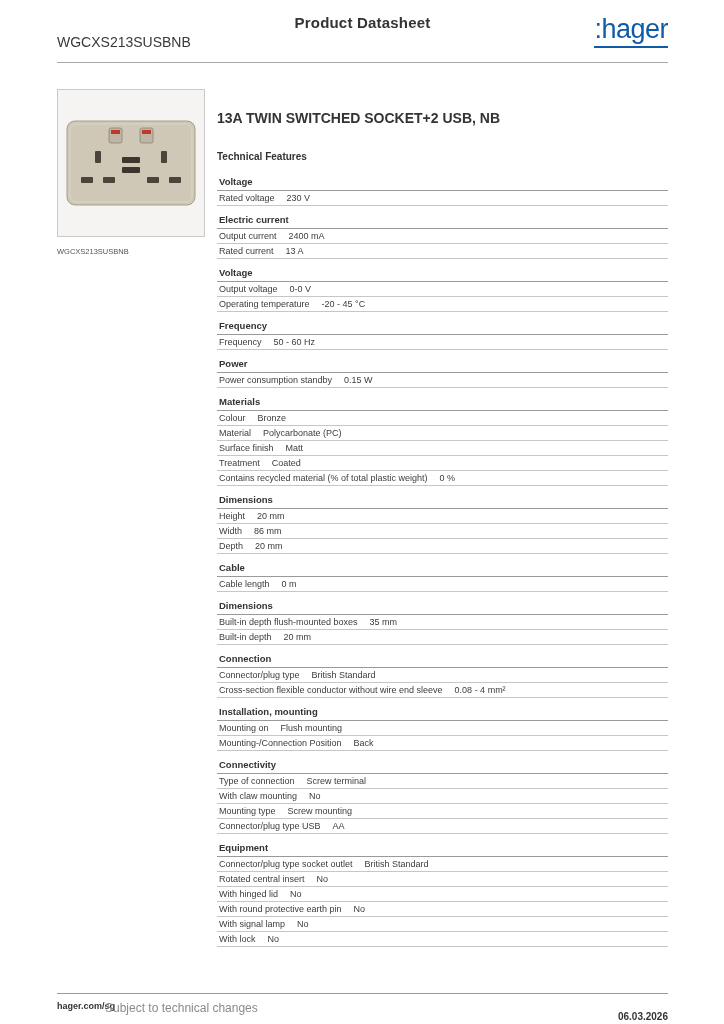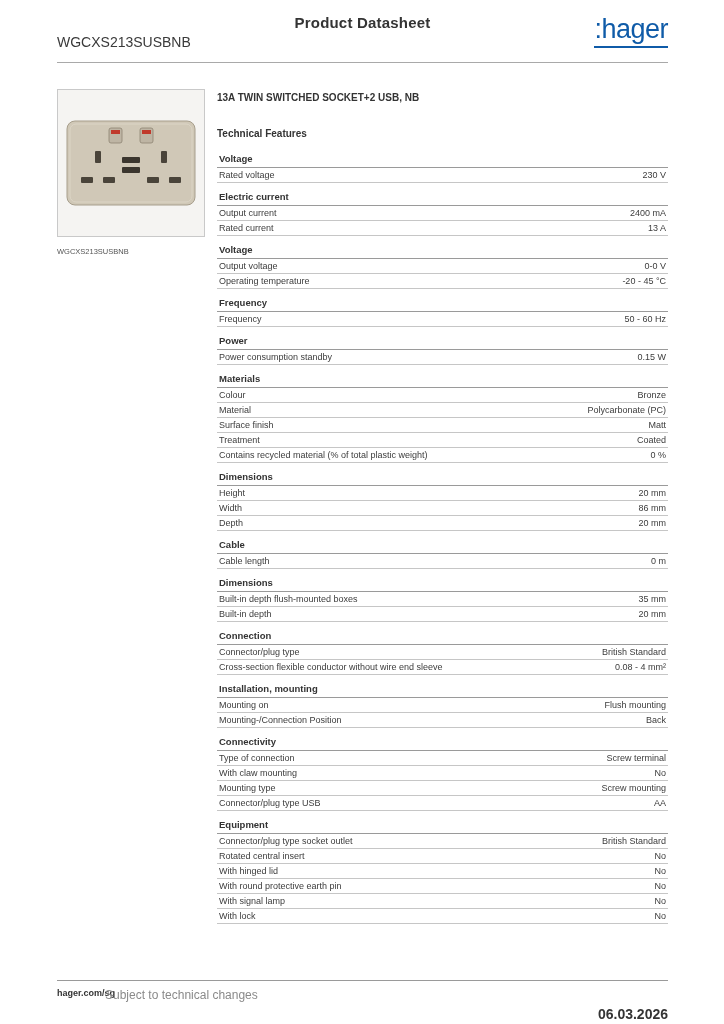--- a/index.html
+++ b/index.html
@@ -32,33 +32,33 @@
   .left-col { flex: 0 0 148px; width: 148px; }
   .image-box {
     width: 148px; height: 148px;
     border: 1px solid #c9c9c9;
     background: #f5f4f2;
     display: flex; align-items: center; justify-content: center;
   }
   .image-caption { margin-top: 10px; font-size: 7.5px; color: #555; }
 
   .right-col { flex: 1; margin-left: 12px; min-width: 0; }
-  .product-name { font-size: 10px; font-weight: bold; margin-top: 3px; color: #333; }
+  .product-name { font-size: 14px; font-weight: bold; margin-top: 21px; color: #333; }
   .tech-heading { font-size: 10px; font-weight: bold; margin-top: 25px; color: #333; }
   .sections { margin-top: 13px; }
 
   .spec-heading {
     font-size: 9.5px; font-weight: bold; line-height: 10px;
     margin-top: 7px;
     padding: 2px 2px 3px 2px;
     border-bottom: 1px solid #9a9a9a;
     color: #333;
   }
   .spec-row {
-    display: flex; justify-content: space-between; align-items: baseline;
+    display: flex; align-items: baseline;
     font-size: 9px; line-height: 10px;
     padding: 2px 2px;
     border-bottom: 1px solid var(--rule-line, #c6c6c6);
     color: #3c3c3c;
   }
   .spec-label { text-align: left; }
   .spec-value { white-space: nowrap; padding-left: 12px; text-align: right; }
 
   
   .footer {
@@ -67,21 +67,21 @@
     padding-top: 7px;
     display: flex; align-items: baseline; flex-direction: column;
   }
   .footer-left { font-size: 9px; font-weight: bold; color: #343434; text-decoration: none; }
   .footer-center {
     position: absolute; left: 0; right: 0; top: 7px;
     text-align: left; font-size: 12px; color: #8a8a8a;
     pointer-events: none;
     padding-left: 48px;
   }
-  .footer-right { margin-left: auto; font-size: 14px; font-weight: bold; color: #343434; margin-top: 8px; }
+  .footer-right { margin-left: auto; font-size: 10px; font-weight: bold; color: #343434; }
 </style>
 </head>
 <body>
 
 <div class="page">
 
   <div class="header">
     <div class="doc-title">Product Datasheet</div>
     <div class="doc-subtitle">WGCXS213SUSBNB</div>
     <div class="logo">:hager</div>

